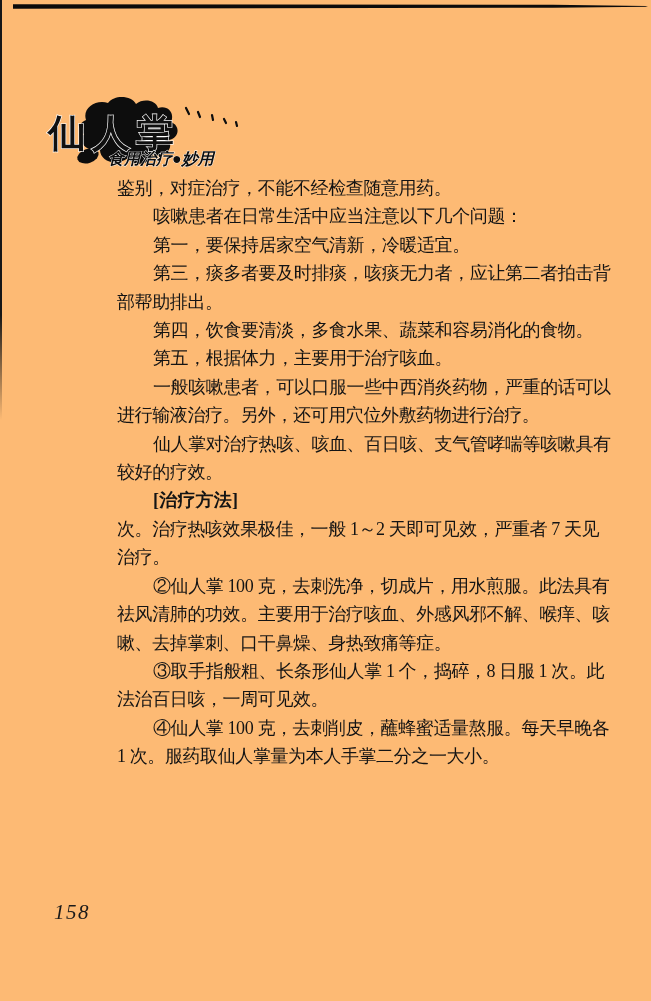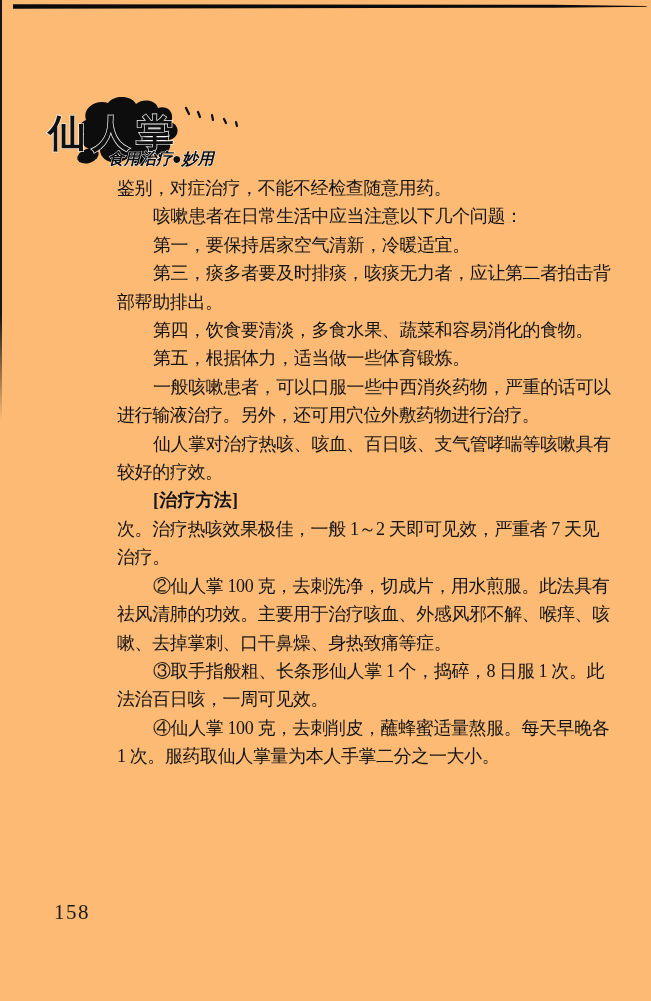--- a/index.html
+++ b/index.html
@@ -32,21 +32,21 @@
     position:absolute;left:117px;top:174px;width:500px;
     font-size:18px;line-height:28.4px;letter-spacing:-0.4px;
     color:#141414;
   }
   .line{white-space:nowrap;}
   .line.indent{padding-left:36px;}
   .line.bold{font-weight:bold;letter-spacing:0.2px;}
   
   .page-number{
     position:absolute;left:54px;top:900px;
-    font-size:21px;letter-spacing:1.5px;
+    font-size:21px;font-style:italic;letter-spacing:1.5px;
     color:#1a1a1a;
   }
 </style>
 </head>
 <body>
 
 <div class="page">
 
   <div class="scan-streak"></div>
   <div class="scan-edge-left"></div>
@@ -77,21 +77,21 @@
 
       <div class="line indent">第一，要保持居家空气清新，冷暖适宜。</div>
 
 
       <div class="line indent">第三，痰多者要及时排痰，咳痰无力者，应让第二者拍击背</div>
 
       <div class="line">部帮助排出。</div>
 
       <div class="line indent">第四，饮食要清淡，多食水果、蔬菜和容易消化的食物。</div>
 
-      <div class="line indent">第五，根据体力，适当做一些体育锻炼。</div>
+      <div class="line indent">第五，根据体力，主要用于治疗咳血。</div>
 
       <div class="line indent">一般咳嗽患者，可以口服一些中西消炎药物，严重的话可以</div>
 
       <div class="line">进行输液治疗。另外，还可用穴位外敷药物进行治疗。</div>
 
       <div class="line indent">仙人掌对治疗热咳、咳血、百日咳、支气管哮喘等咳嗽具有</div>
 
       <div class="line">较好的疗效。</div>
 
       <div class="line indent bold">[治疗方法]</div>

